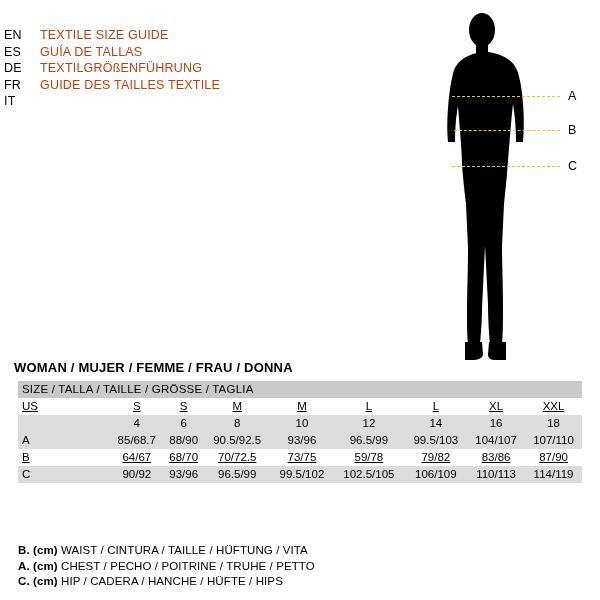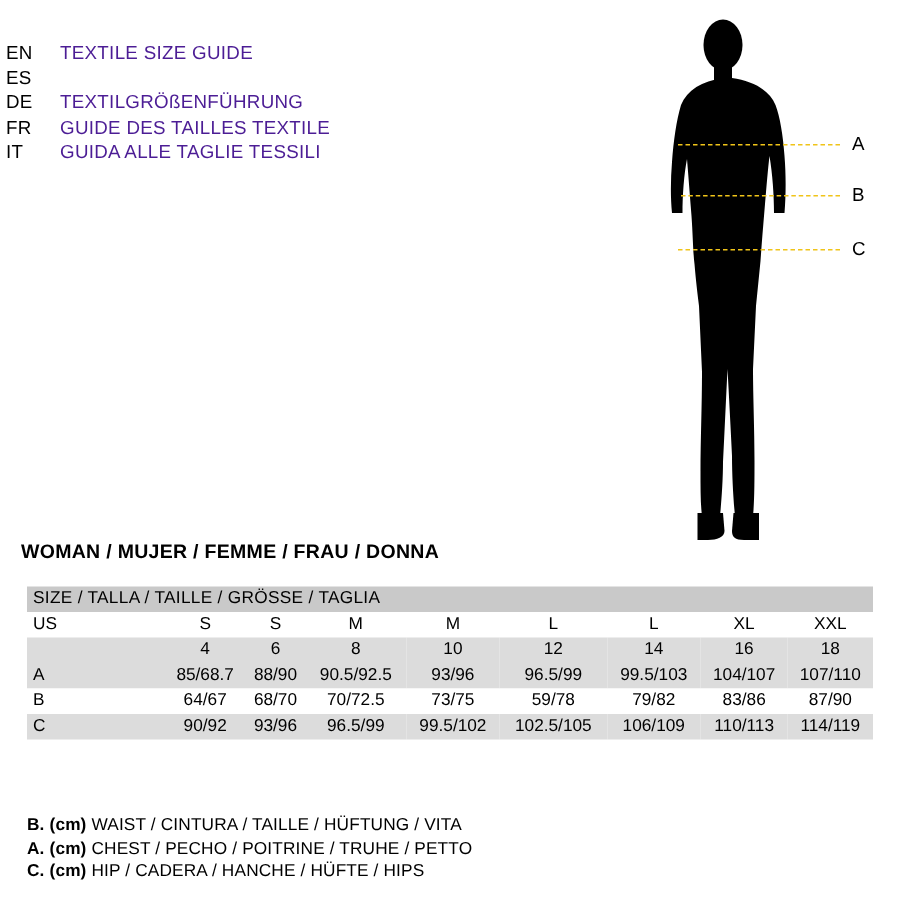--- a/index.html
+++ b/index.html
@@ -38,21 +38,21 @@
   }
   .lang-code {
     width: 36px;
     font-size: 12.5px;
     letter-spacing: 0.2px;
     color: #000;
   }
   .lang-text {
     font-size: 12.5px;
     letter-spacing: 0.2px;
-    color: #4c1d95;
+    color: #c2410c;
   }
 
   
   .figure-wrap {
     position: absolute;
     left: 410px;
     top: 8px;
     width: 180px;
     height: 360px;
   }
@@ -77,21 +77,21 @@
     top: 360px;
     font-size: 13px;
     font-weight: bold;
     letter-spacing: 0.2px;
   }
 
   
   .table-wrap {
     position: absolute;
     left: 18px;
-    top: 391px;
+    top: 381px;
     width: 564px;
   }
   table.size-table {
     border-collapse: collapse;
     width: 564px;
     font-size: 11.5px;
   }
   table.size-table td {
     padding: 0;
     height: 17px;
@@ -106,21 +106,21 @@
     width: 88px;
   }
   tr.head-row td {
     background: #c9c9c9;
     text-align: left;
     padding-left: 4px;
     font-size: 11.5px;
     letter-spacing: 0.2px;
   }
   tr.shade td { background: #dcdcdc; }
-  tr.plain td { background: #ffffff; }
+  tr.plain td { background: #ffffff; text-decoration: underline; }
 
   
   .notes {
     position: absolute;
     left: 18px;
     top: 543px;
     width: 400px;
   }
   .note-row {
     font-size: 11.5px;
@@ -136,32 +136,32 @@
 
 <div class="page">
 
   <div class="lang-block">
     <div class="lang-row">
       <span class="lang-code">EN</span>
       <span class="lang-text">TEXTILE SIZE GUIDE</span>
     </div>
     <div class="lang-row">
       <span class="lang-code">ES</span>
+      <span class="lang-text">GUÍA DE TALLAS</span>
     </div>
     <div class="lang-row">
       <span class="lang-code">DE</span>
       <span class="lang-text">TEXTILGRÖßENFÜHRUNG</span>
     </div>
     <div class="lang-row">
       <span class="lang-code">FR</span>
       <span class="lang-text">GUIDE DES TAILLES TEXTILE</span>
     </div>
     <div class="lang-row">
       <span class="lang-code">IT</span>
-      <span class="lang-text">GUIDA ALLE TAGLIE TESSILI</span>
     </div>
   </div>
 
   <div class="figure-wrap">
     <svg class="figure-svg" width="180" height="360" viewBox="0 0 180 360">
       <g fill="#000000">
 
         <ellipse cx="72" cy="22" rx="13" ry="17"></ellipse>
 
         <rect x="66" y="35" width="12" height="13"></rect>

